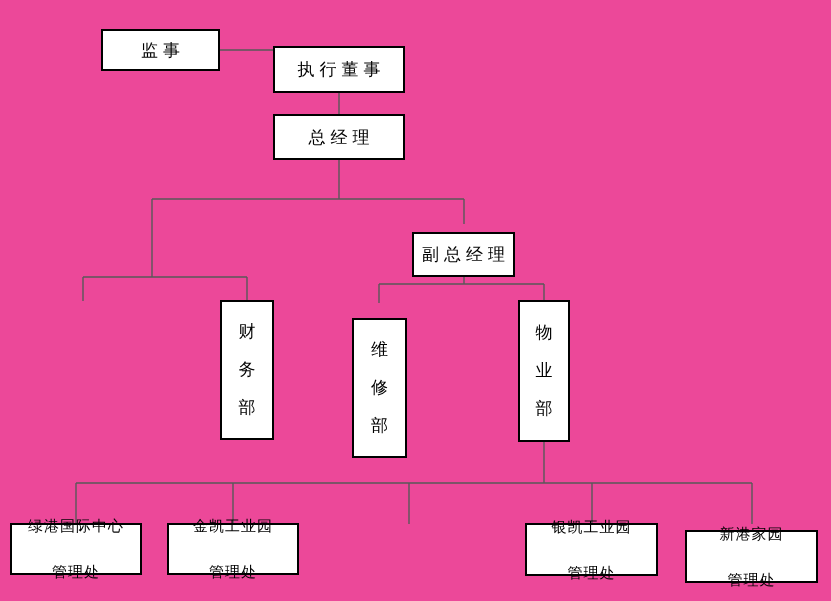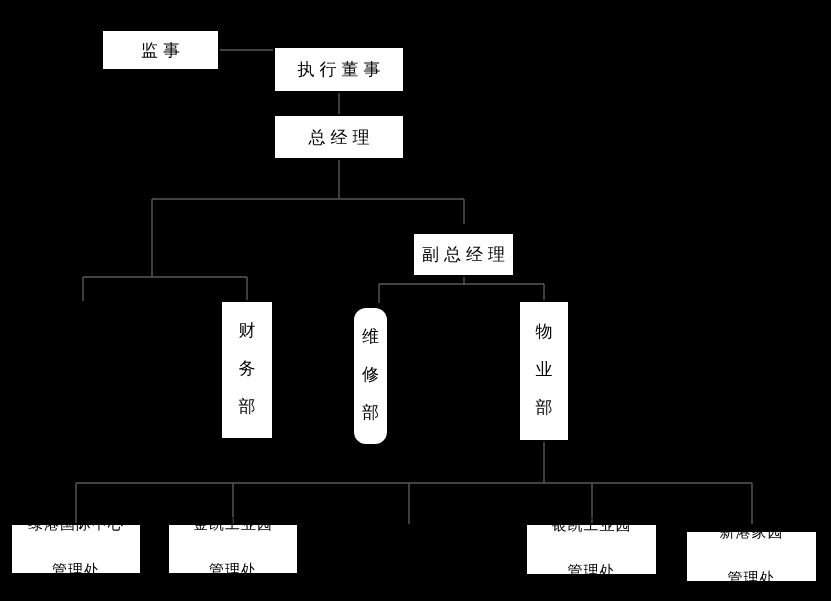--- a/index.html
+++ b/index.html
@@ -1,21 +1,21 @@
 <!DOCTYPE html>
 <html><head>
 <meta charset="utf-8">
 <style>
   html, body { margin: 0; padding: 0; background: #ffffff; }
   .canvas {
     position: relative;
     width: 831px;
     height: 601px;
-    background: #000000;
-    font-family: Liberation Mono, monospace;
+    background: #ec4899;
+    font-family: Liberation Sans, sans-serif;
     color: #000000;
     overflow: hidden;
   }
   svg.connectors {
     position: absolute;
     left: 0; top: 0;
     width: 831px; height: 601px;
   }
   svg.connectors line {
     stroke: #595959;
@@ -54,21 +54,21 @@
     letter-spacing: 1px;
     gap: 24px;
   }
   
   .n-supervisor { left: 101px; top: 29px;  width: 119px; height: 42px; }
   .n-exec       { left: 273px; top: 26px;  width: 132px; height: 47px; margin-top: 20px; }
   .n-gm         { left: 273px; top: 114px; width: 132px; height: 46px; }
   .n-dgm        { left: 412px; top: 232px; width: 103px; height: 45px; }
   .n-office     { left: 57px;  top: 300px; width: 53px;  height: 140px; }
   .n-finance    { left: 220px; top: 300px; width: 54px;  height: 140px; }
-  .n-maint      { left: 352px; top: 306px; width: 37px;  height: 140px; border-radius: 14px; }
+  .n-maint      { left: 352px; top: 318px; width: 55px;  height: 140px; }
   .n-property   { left: 518px; top: 300px; width: 52px;  height: 142px; }
   .n-b1         { left: 10px;  top: 523px; width: 132px; height: 52px; }
   .n-b2         { left: 167px; top: 523px; width: 132px; height: 52px; }
   .n-b3         { left: 318px; top: 523px; width: 182px; height: 52px; }
   .n-b4         { left: 525px; top: 523px; width: 133px; height: 53px; }
   .n-b5         { left: 685px; top: 523px; width: 133px; height: 53px; margin-top: 7px; }
 </style>
 </head>
 <body>
 

